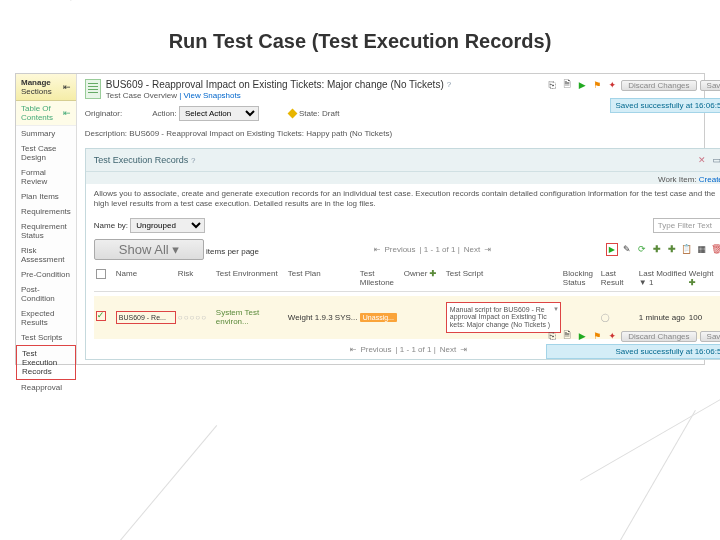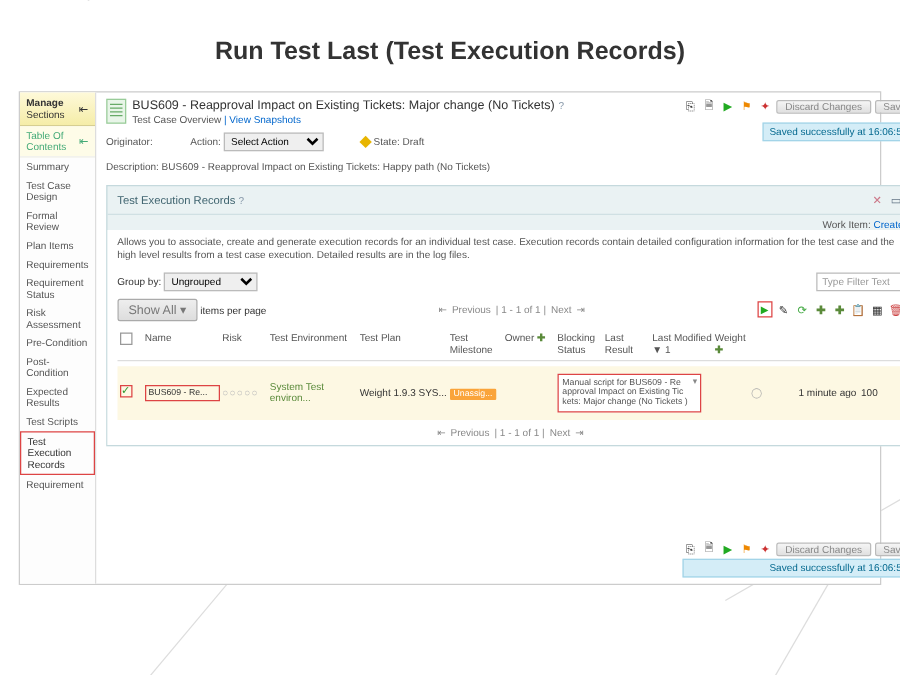--- a/index.html
+++ b/index.html
@@ -3,21 +3,21 @@
 <meta charset="utf-8">
 <style>
 *{box-sizing:border-box;margin:0;padding:0;font-family:Arial,sans-serif}
 body{background:#fff;width:720px;height:540px;position:relative;overflow:hidden}
 .diag{position:absolute;background:#ddd;transform-origin:0 0}
 .d1{width:200px;height:1px;top:0;left:70px;transform:rotate(-30deg)}
 .d2{width:150px;height:1px;top:540px;left:120px;transform:rotate(-50deg)}
 .d3{width:200px;height:1px;top:480px;left:580px;transform:rotate(-30deg)}
 .d4{width:150px;height:1px;top:540px;left:620px;transform:rotate(-60deg)}
 .page-title{text-align:center;font-size:20px;font-weight:bold;color:#333;padding:30px 0 20px}
-.app{border:1px solid #ccc;margin:0 15px 26px;height:395px;display:flex;font-size:8px;color:#333;background:#fff;position:relative}
+.app{border:1px solid #ccc;margin:0 15px 26px;height:292px;display:flex;font-size:8px;color:#333;background:#fff;position:relative}
 .sidebar{width:92px;background:#fdfdfd;border-right:1px solid #ddd}
 .side-head{background:linear-gradient(#fef9d9,#f5eda8);padding:4px 5px;font-size:8px;border-bottom:1px solid #d6ce92;display:flex;justify-content:space-between;align-items:center}
 .side-head b{font-weight:bold}
 .toc-head{background:#fefce8;padding:3px 5px;font-size:8px;color:#4a7;display:flex;justify-content:space-between;align-items:center;border-bottom:1px solid #eee}
 .side-item{padding:3px 5px;font-size:8px;color:#555;cursor:pointer}
 .side-item.sel{border:1px solid #d44;color:#333}
 .side-foot{padding:4px 5px;font-size:8px;color:#555}
 .main{flex:1;padding:5px 8px;position:relative}
 .hdr{display:flex;align-items:flex-start;gap:5px}
 .doc-icon{width:16px;height:20px;background:#e8f5e8;border:1px solid #9c9;position:relative;flex-shrink:0}
@@ -38,21 +38,21 @@
 .ter-head{padding:5px 8px;font-size:9px;color:#406570;display:flex;justify-content:space-between;align-items:center;border-bottom:1px solid #d0e0e3}
 .ter-head-r{display:flex;gap:3px;align-items:center}
 .wi{font-size:8px;color:#555;text-align:right;padding:3px 8px 0}
 .wi a{color:#06c}
 .ter-body{padding:5px 8px;background:#fff}
 .ter-desc{font-size:8px;color:#555;line-height:1.3}
 .ter-ctrl{display:flex;justify-content:space-between;align-items:center;margin-top:8px}
 .ter-ctrl select{font-size:8px;border:1px solid #bbb;padding:1px;width:75px}
 .filter{border:1px solid #bbb;padding:2px 4px;font-size:8px;color:#999;width:70px;background:#fff}
 .ter-bar{display:flex;justify-content:space-between;align-items:center;margin-top:6px}
-.showall{background:linear-gradient(#eee,#ddd);border:1px solid #aaa;padding:2px 8px;font-size:10px;color:#777;border-radius:2px}
+.showall{background:linear-gradient(#eee,#ddd);border:1px solid #aaa;padding:2px 24px;font-size:13px;color:#777;border-radius:2px}
 .pager{font-size:8px;color:#888;display:flex;gap:4px;align-items:center}
 .row-icons{display:flex;gap:3px;align-items:center}
 .play-box{border:1px solid #d44;padding:1px 2px}
 .tbl{width:100%;margin-top:5px;font-size:8px}
 .tbl-head{display:flex;padding:4px 2px;border-bottom:1px solid #ddd;color:#555;gap:2px}
 .tbl-row{display:flex;padding:6px 2px;background:#fdf8e3;align-items:center;gap:2px;margin-top:4px}
 .c-chk{width:18px}
 .c-name{width:60px}
 .c-risk{width:36px}
 .c-env{width:70px}
@@ -79,21 +79,21 @@
 .bottom-icons{display:flex;gap:3px;justify-content:flex-end;align-items:center;margin-bottom:2px}
 </style>
 </head>
 <body>
 
 <div class="diag d1"></div>
 <div class="diag d2"></div>
 <div class="diag d3"></div>
 <div class="diag d4"></div>
 
-<div class="page-title">Run Test Last (Test Execution Records)</div>
+<div class="page-title">Run Test Case (Test Execution Records)</div>
 
 <div class="app">
   <div class="sidebar">
     <div class="side-head">
       <span><b>Manage</b> <span>Sections</span></span>
       <span class="ico">⇤</span>
     </div>
     <div class="toc-head">
       <span>Table Of Contents</span>
       <span class="ico">⇤</span>
@@ -104,21 +104,21 @@
         <div class="side-item">Formal Review</div>
         <div class="side-item">Plan Items</div>
         <div class="side-item">Requirements</div>
         <div class="side-item">Requirement Status</div>
         <div class="side-item">Risk Assessment</div>
         <div class="side-item">Pre-Condition</div>
         <div class="side-item">Post-Condition</div>
         <div class="side-item">Expected Results</div>
         <div class="side-item">Test Scripts</div>
         <div class="side-item sel">Test Execution Records</div>
-        <div class="side-item">Requirement</div>
+        <div class="side-item">Reapproval</div>
       </div>
   </div>
 
   <div class="main">
     <div class="hdr">
       <div class="doc-icon"></div>
       <div class="hdr-txt">
         <div class="hdr-title">
           <span>BUS609 - Reapproval Impact on Existing Tickets: Major change (No Tickets)</span> 
             <span class="help">?</span>
@@ -156,21 +156,21 @@
           <span class="ico" style="color:#678">▭</span>
         </div>
       </div>
       <div class="wi">
         <span>Work Item:</span> <a>Create</a>
       </div>
       <div class="ter-body">
         <div class="ter-desc">Allows you to associate, create and generate execution records for an individual test case. Execution records contain detailed configuration information for the test case and the high level results from a test case execution. Detailed results are in the log files.</div>
         <div class="ter-ctrl">
           <span>
-            <span>Group by:</span>
+            <span>Name by:</span>
             <select><option>Ungrouped</option></select>
           </span>
           <span class="filter">Type Filter Text</span>
         </div>
         <div class="ter-bar">
           <span>
             <button class="showall"><span>Show All</span> ▾</button>
             <span>items per page</span>
           </span>
           <span class="pager">
@@ -194,20 +194,21 @@
 
         <div class="tbl">
           <div class="tbl-head">
             <div class="c-chk"><span class="chk"></span></div>
             <div class="c-name">Name</div>
             <div class="c-risk">Risk</div>
             <div class="c-env">Test Environment</div>
             <div class="c-plan">Test Plan</div>
             <div class="c-mile">Test Milestone</div>
             <div class="c-own"><span>Owner</span> <span class="grn-plus">✚</span></div>
+            <div class="c-scr">Test Script</div>
             <div class="c-blk">Blocking Status</div>
             <div class="c-lres">Last Result</div>
             <div class="c-lmod"><span>Last Modified</span><br><span>▼ 1</span></div>
             <div class="c-wgt"><span>Weight</span> <span class="grn-plus">✚</span></div>
           </div>
           <div class="tbl-row">
             <div class="c-chk"><span class="chk on"></span></div>
             <div class="c-name">
                 <div class="name-box">BUS609 - Re...</div>
               </div>

